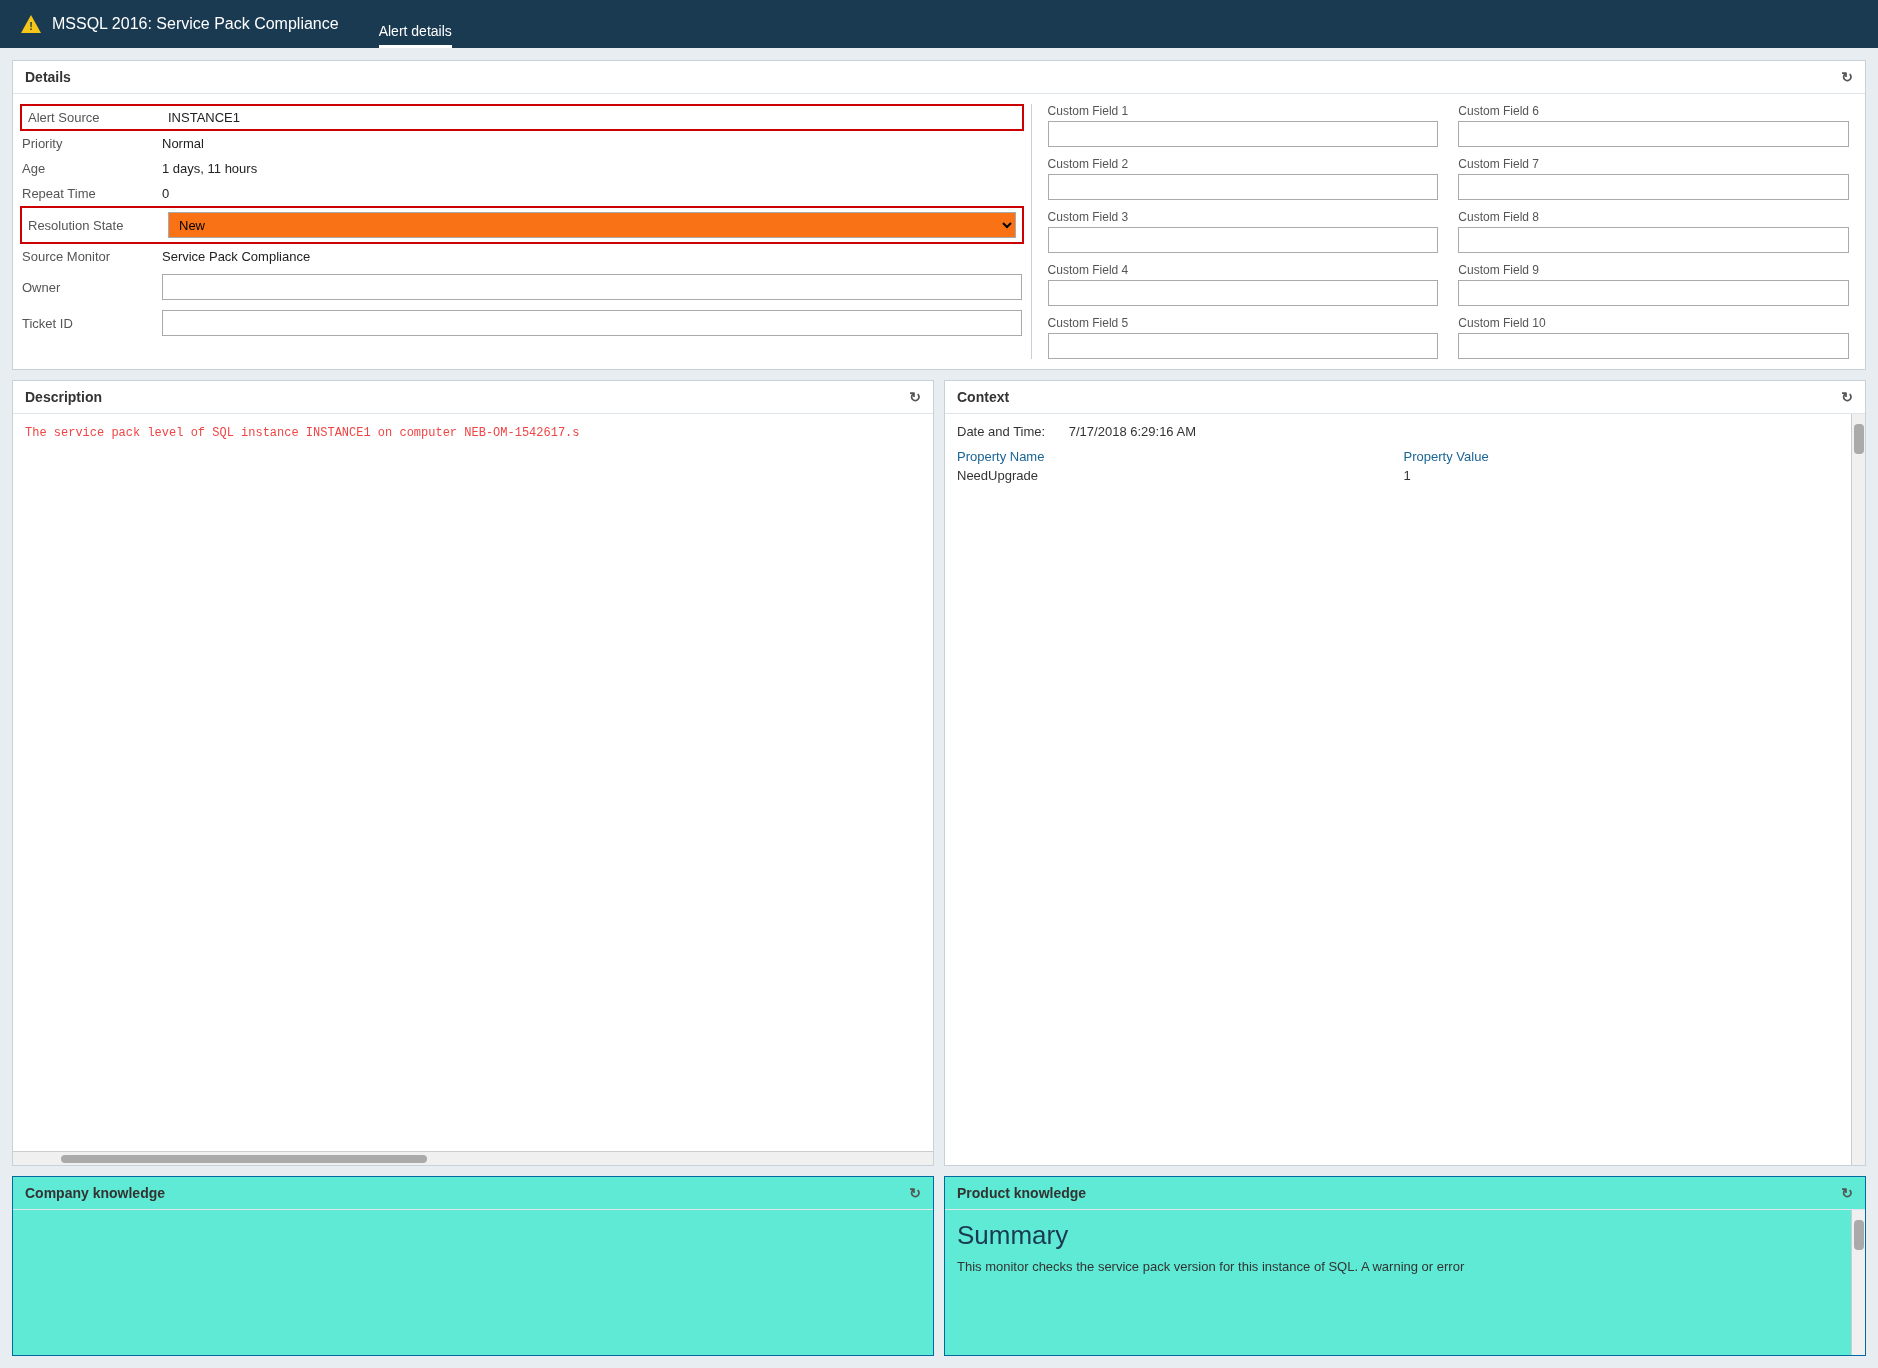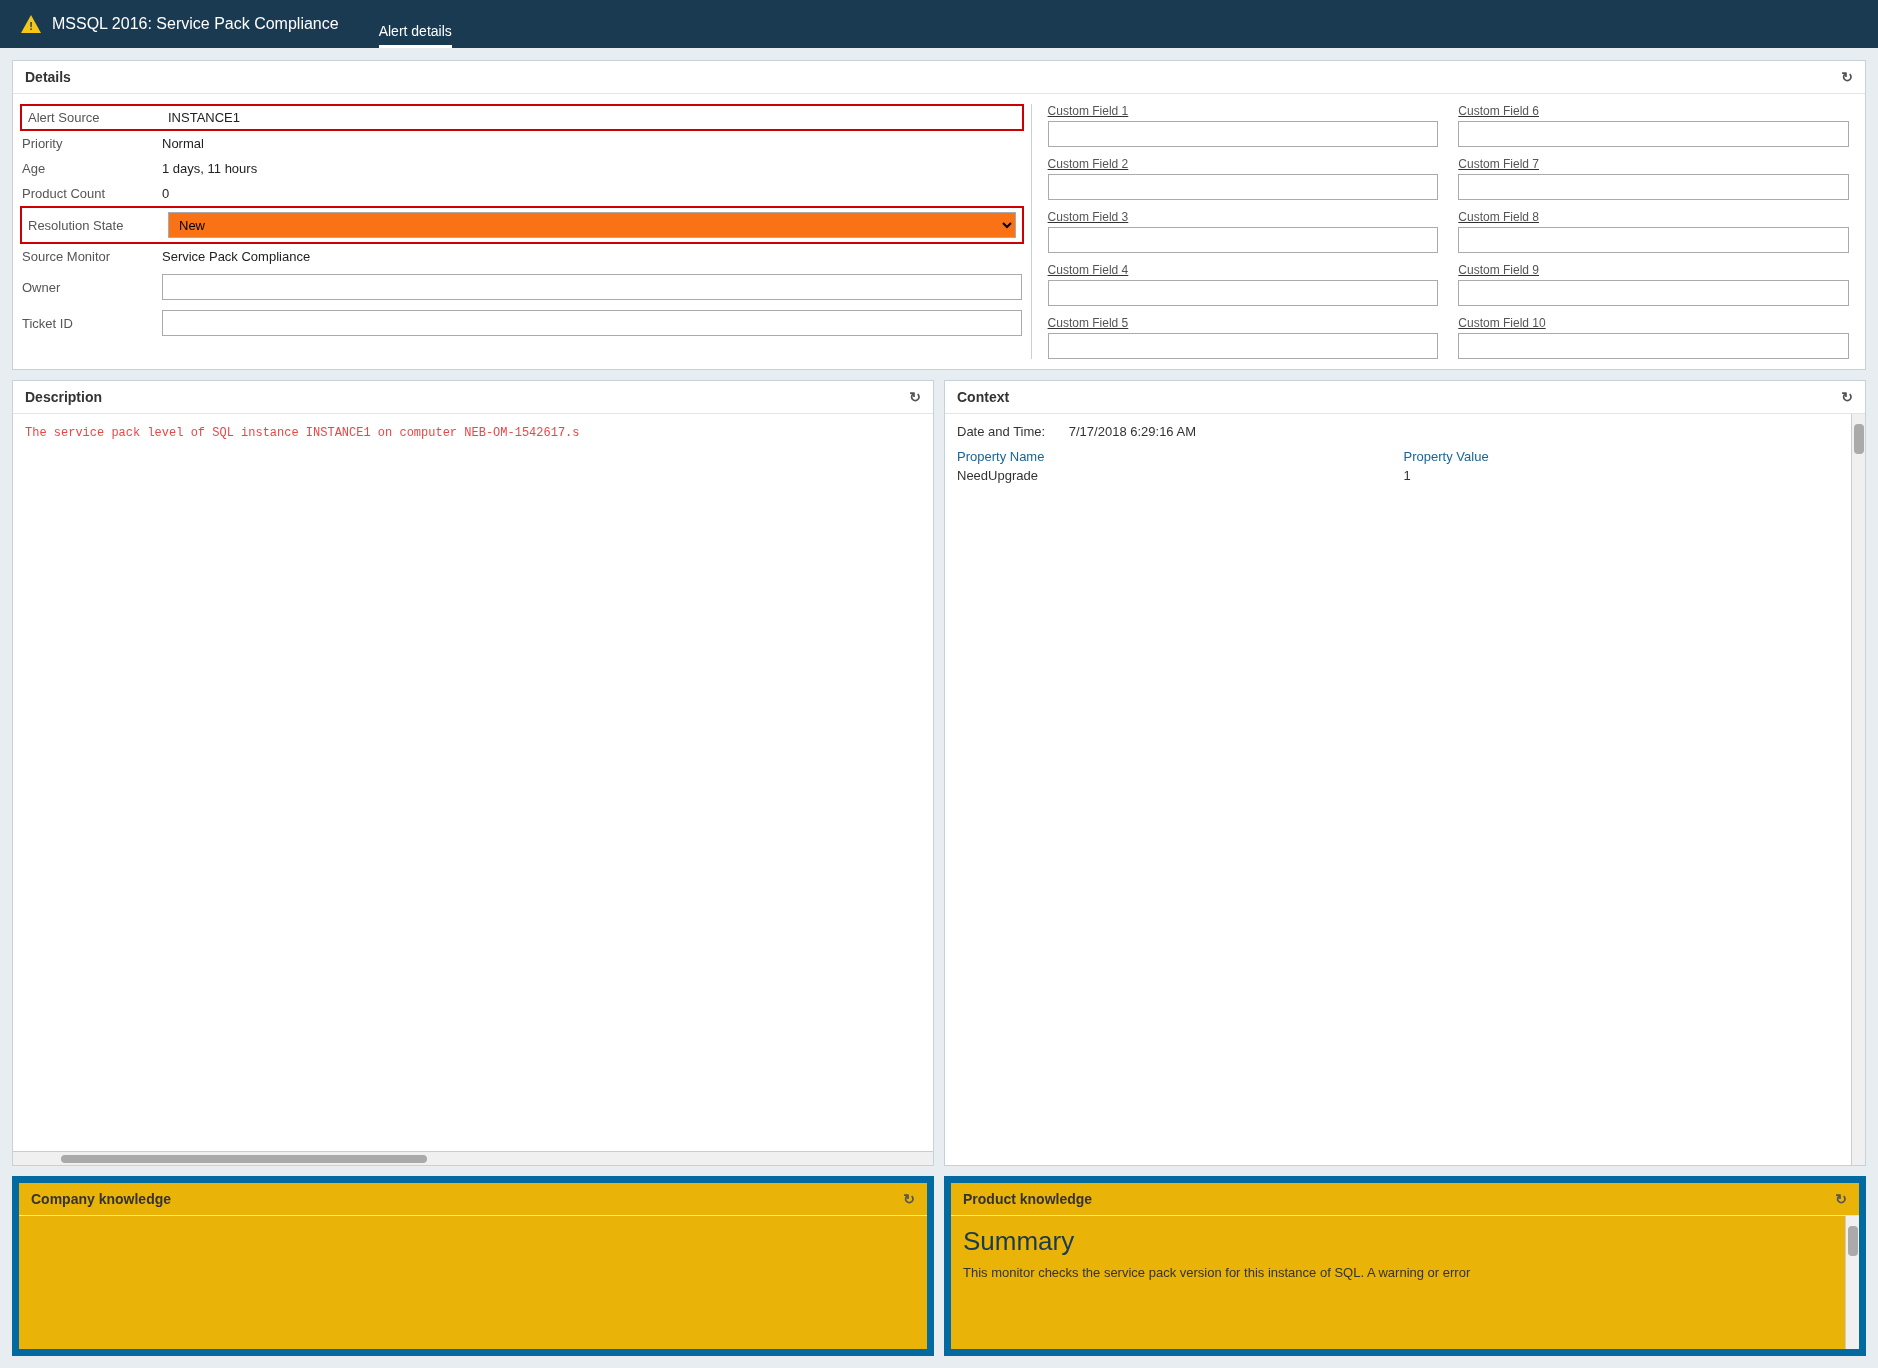--- a/index.html
+++ b/index.html
@@ -128,21 +128,20 @@
       font-size: 13px;
       outline: none;
       background: #f97316;
       cursor: pointer;
     }
 
     .custom-field-group {
       display: flex;
       flex-direction: column;
       gap: 3px;
-      text-decoration: underline;
     }
     .custom-field-label {
       color: #555;
       font-size: 12px;
     }
     .custom-field-input {
       height: 26px;
       border: 1px solid #aaa;
       padding: 2px 6px;
       font-size: 13px;
@@ -174,22 +173,22 @@
     }
 
     
     .knowledge-row {
       display: flex;
       gap: 10px;
       flex: 0 0 180px;
     }
     .knowledge-panel {
       flex: 1;
-      background: #eab308;
-      border: 7px solid #0369a1;
+      background: #5eead4;
+      border: 1px solid #0369a1;
       display: flex;
       flex-direction: column;
       overflow: hidden;
     }
 
     
     .context-table {
       width: 100%;
       border-collapse: collapse;
     }
@@ -317,21 +316,21 @@
           <span class="field-label">Priority</span>
           <span class="field-value">Normal</span>
         </div>
 
         <div class="field-row">
           <span class="field-label">Age</span>
           <span class="field-value">1 days, 11 hours</span>
         </div>
 
         <div class="field-row">
-          <span class="field-label">Product Count</span>
+          <span class="field-label">Repeat Time</span>
           <span class="field-value">0</span>
         </div>
 
         <div class="field-row highlighted">
           <span class="field-label">Resolution State</span>
           <select class="field-select">
             <option>New</option>
             <option>Acknowledged</option>
             <option>Resolved</option>
             <option>Closed</option>

